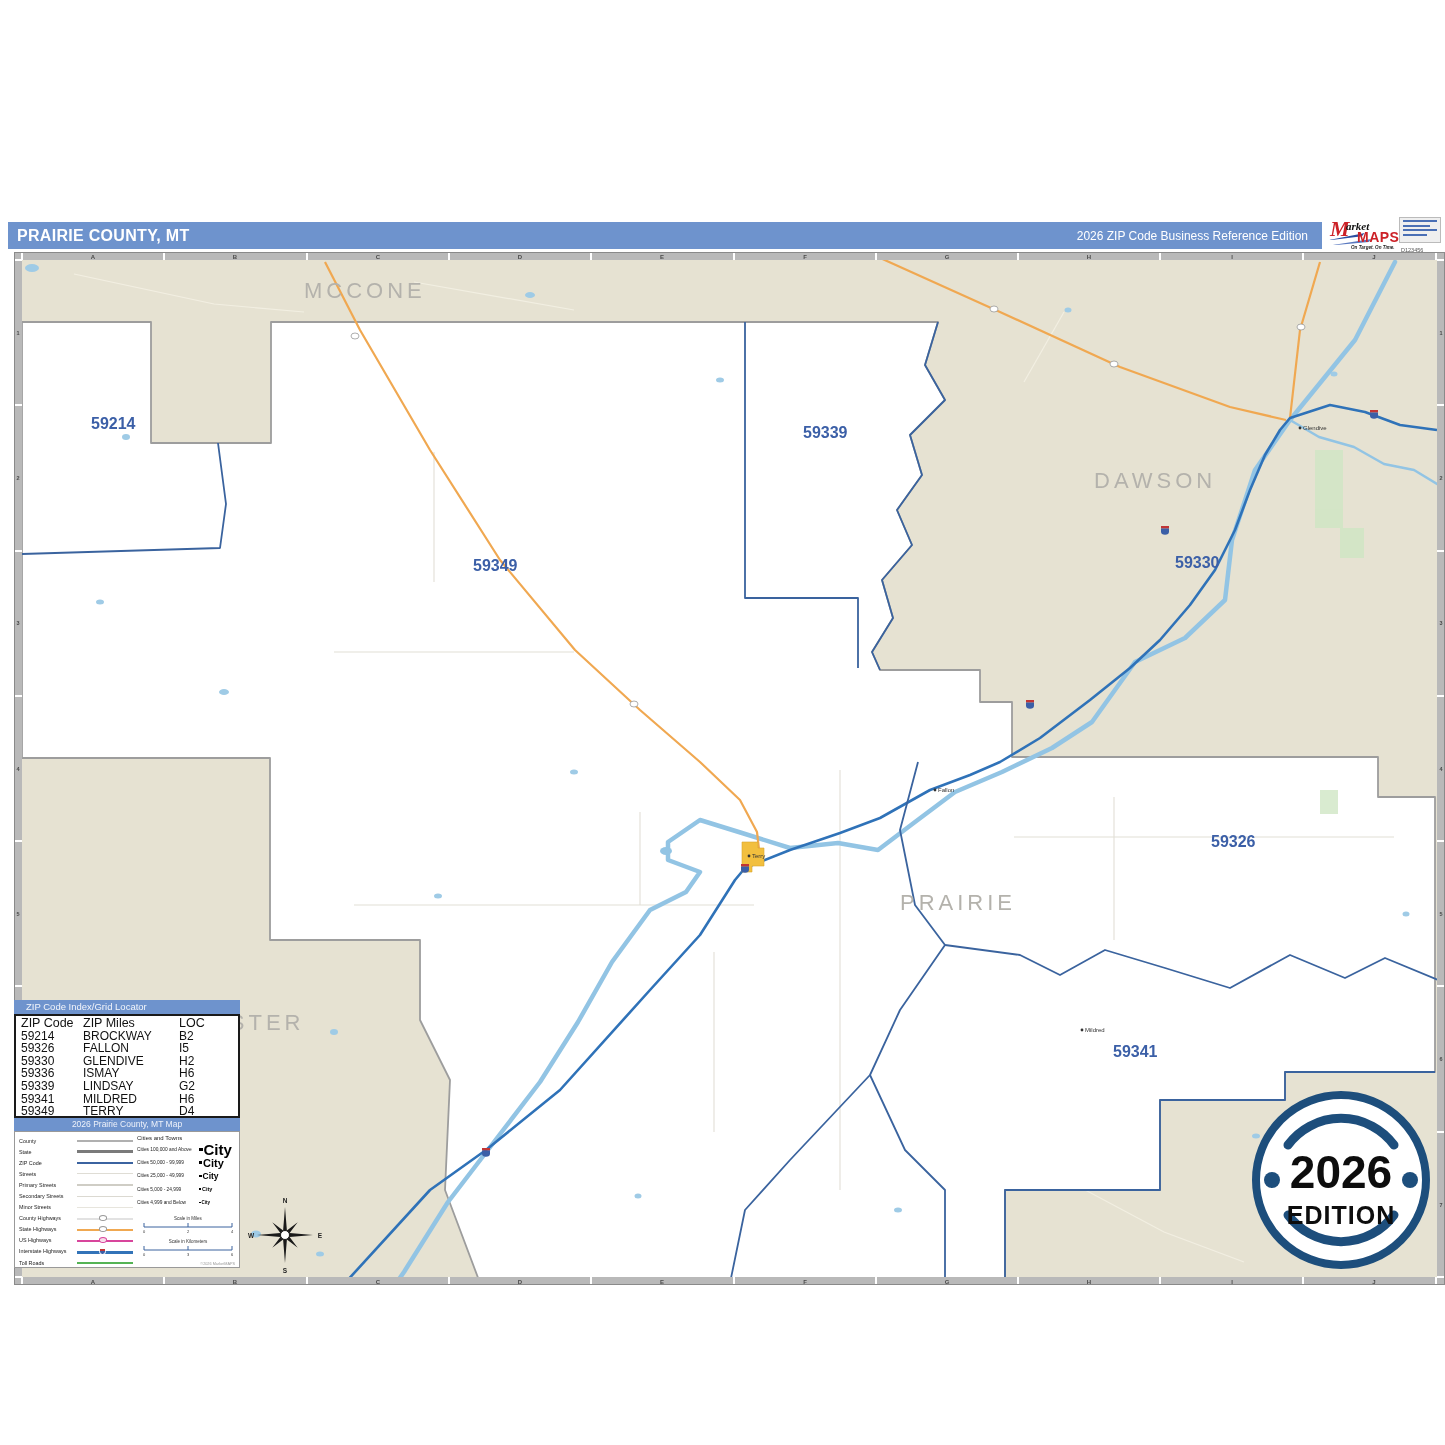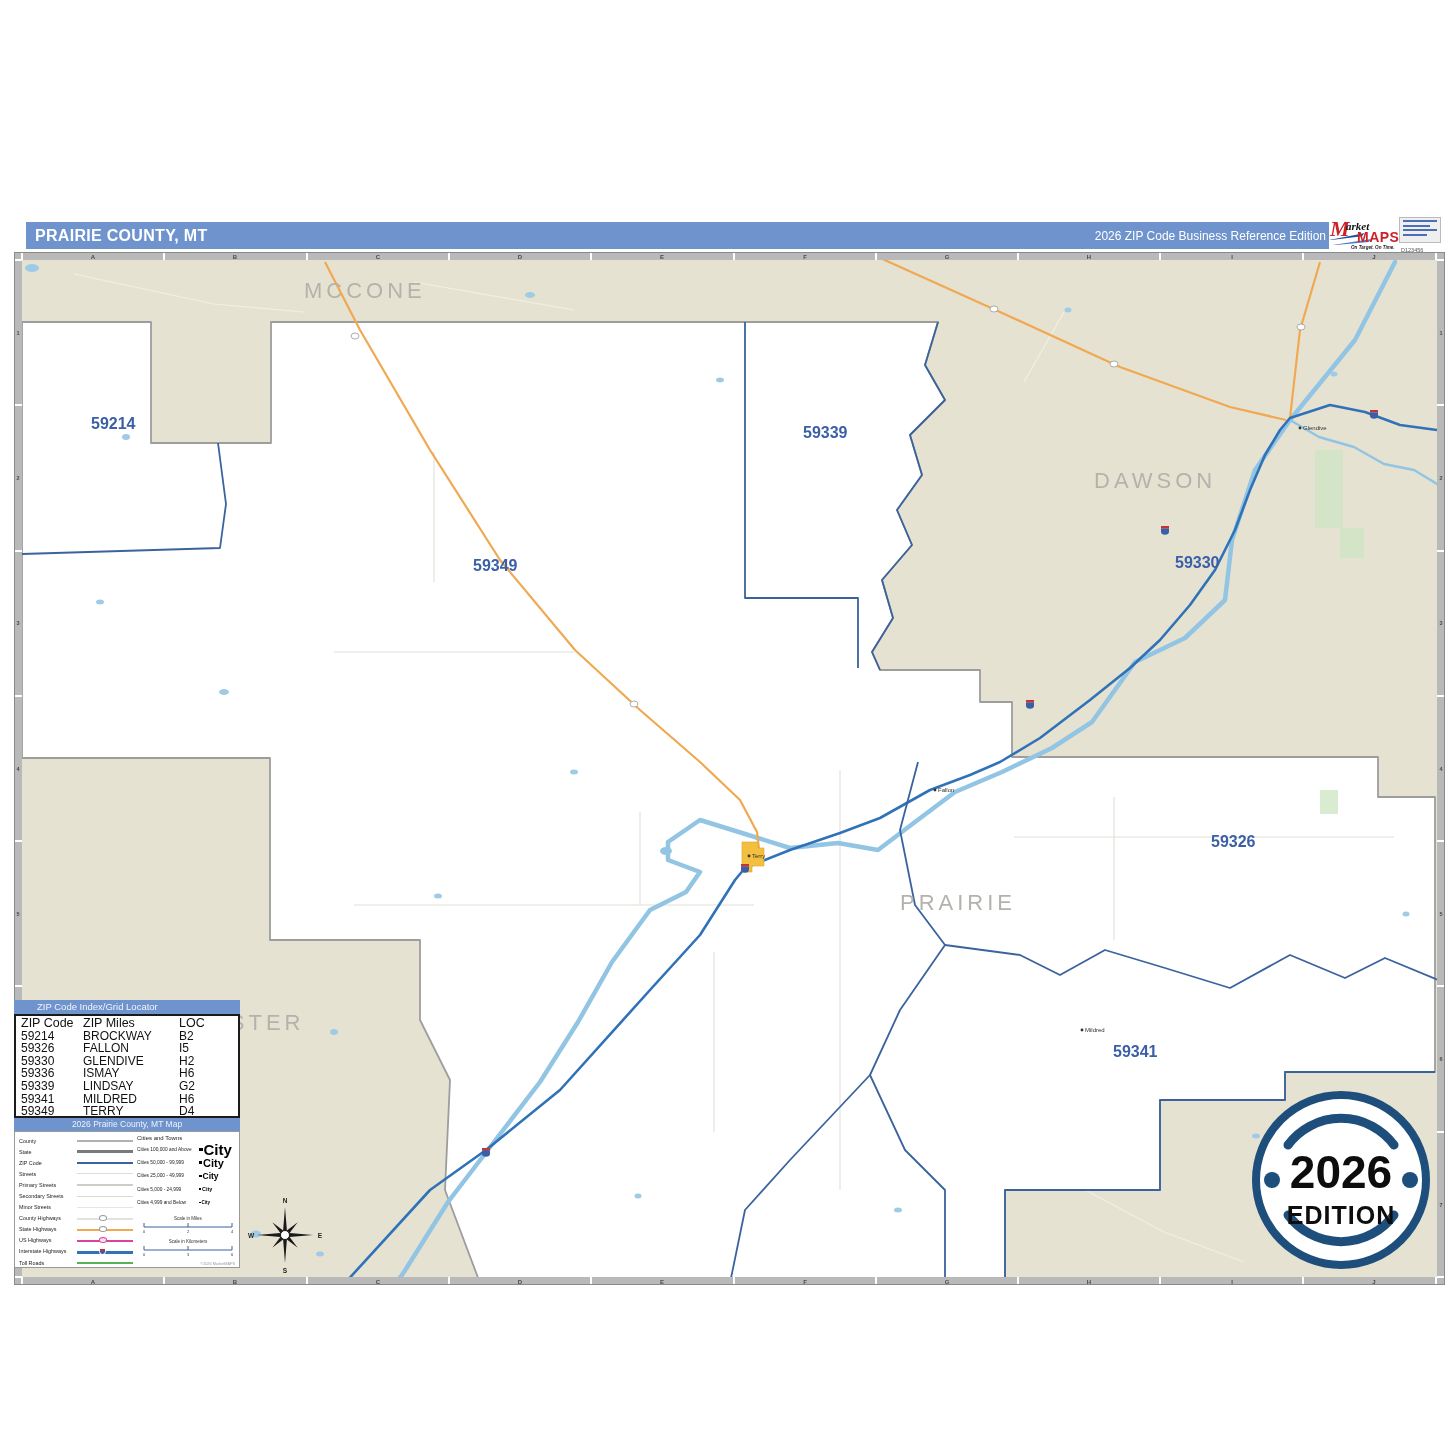--- a/index.html
+++ b/index.html
@@ -2,21 +2,21 @@
 <html><head>
 <meta charset="utf-8">
 <style>
   * { margin:0; padding:0; box-sizing:border-box; }
   html,body { background:#ffffff; }
   .page { position:relative; width:1445px; height:1445px; background:#ffffff;
           font-family:"Liberation Sans", sans-serif; overflow:hidden; }
   .abs { position:absolute; }
 
   
-  .header-bar { left:26px; top:222px; width:1314px; height:27px; background:#6e93cd;
+  .header-bar { left:8px; top:222px; width:1314px; height:27px; background:#6e93cd;
                 display:flex; align-items:center; justify-content:space-between;
                 padding:0 14px 0 9px; }
   .header-title { color:#ffffff; font-size:16px; font-weight:bold; letter-spacing:.3px; }
   .header-sub   { color:#ffffff; font-size:12px; font-weight:normal; }
 
   
   .logo { left:1329px; top:215px; width:114px; height:46px; background:#ffffff; display:flex; }
   .logo-mark { position:relative; width:68px; height:46px; }
   .logo-m { position:absolute; left:1px; top:1px; font-family:"Liberation Serif", serif;
             font-style:italic; font-weight:bold; font-size:22px; color:#cc2127; }
@@ -43,21 +43,21 @@
   svg text { font-family:"Liberation Sans", sans-serif; }
   .county-lbl { fill:#b4b2ac; font-size:22px; letter-spacing:4px; }
   .zip-lbl { fill:#3b5fa7; font-size:16px; font-weight:bold; }
   .town-lbl { fill:#333; font-size:6px; }
   .grid-letter { fill:#4a4a4a; font-size:6px; font-weight:bold; text-anchor:middle; }
   .grid-num { fill:#4a4a4a; font-size:5.5px; font-weight:bold; text-anchor:middle; }
   .compass-lbl { fill:#222; font-size:6.5px; font-weight:bold; text-anchor:middle; }
 
   
   .idx-title { left:14px; top:1000px; width:226px; height:14px; background:#6e93cd;
-               color:#f2f5fb; font-size:9.5px; line-height:14px; padding-left:23px; }
+               color:#f2f5fb; font-size:9.5px; line-height:14px; padding-left:12px; }
   .idx-body { left:14px; top:1014px; width:226px; height:104px; background:#ffffff;
               border:2px solid #1a1a1a; padding:1px 0 0 5px; }
   .idx-row { display:grid; grid-template-columns:62px 96px 40px; font-size:12px;
              color:#111; height:12.6px; line-height:12.6px; }
   .idx-row.hdr { font-size:12.5px; }
 
   
   .lg-title { left:14px; top:1118px; width:226px; height:13px; background:#6e93cd;
               color:#eef2fa; font-size:8.5px; line-height:13px; text-align:center; }
   .lg-body { left:14px; top:1131px; width:226px; height:137px; background:#ffffff;

